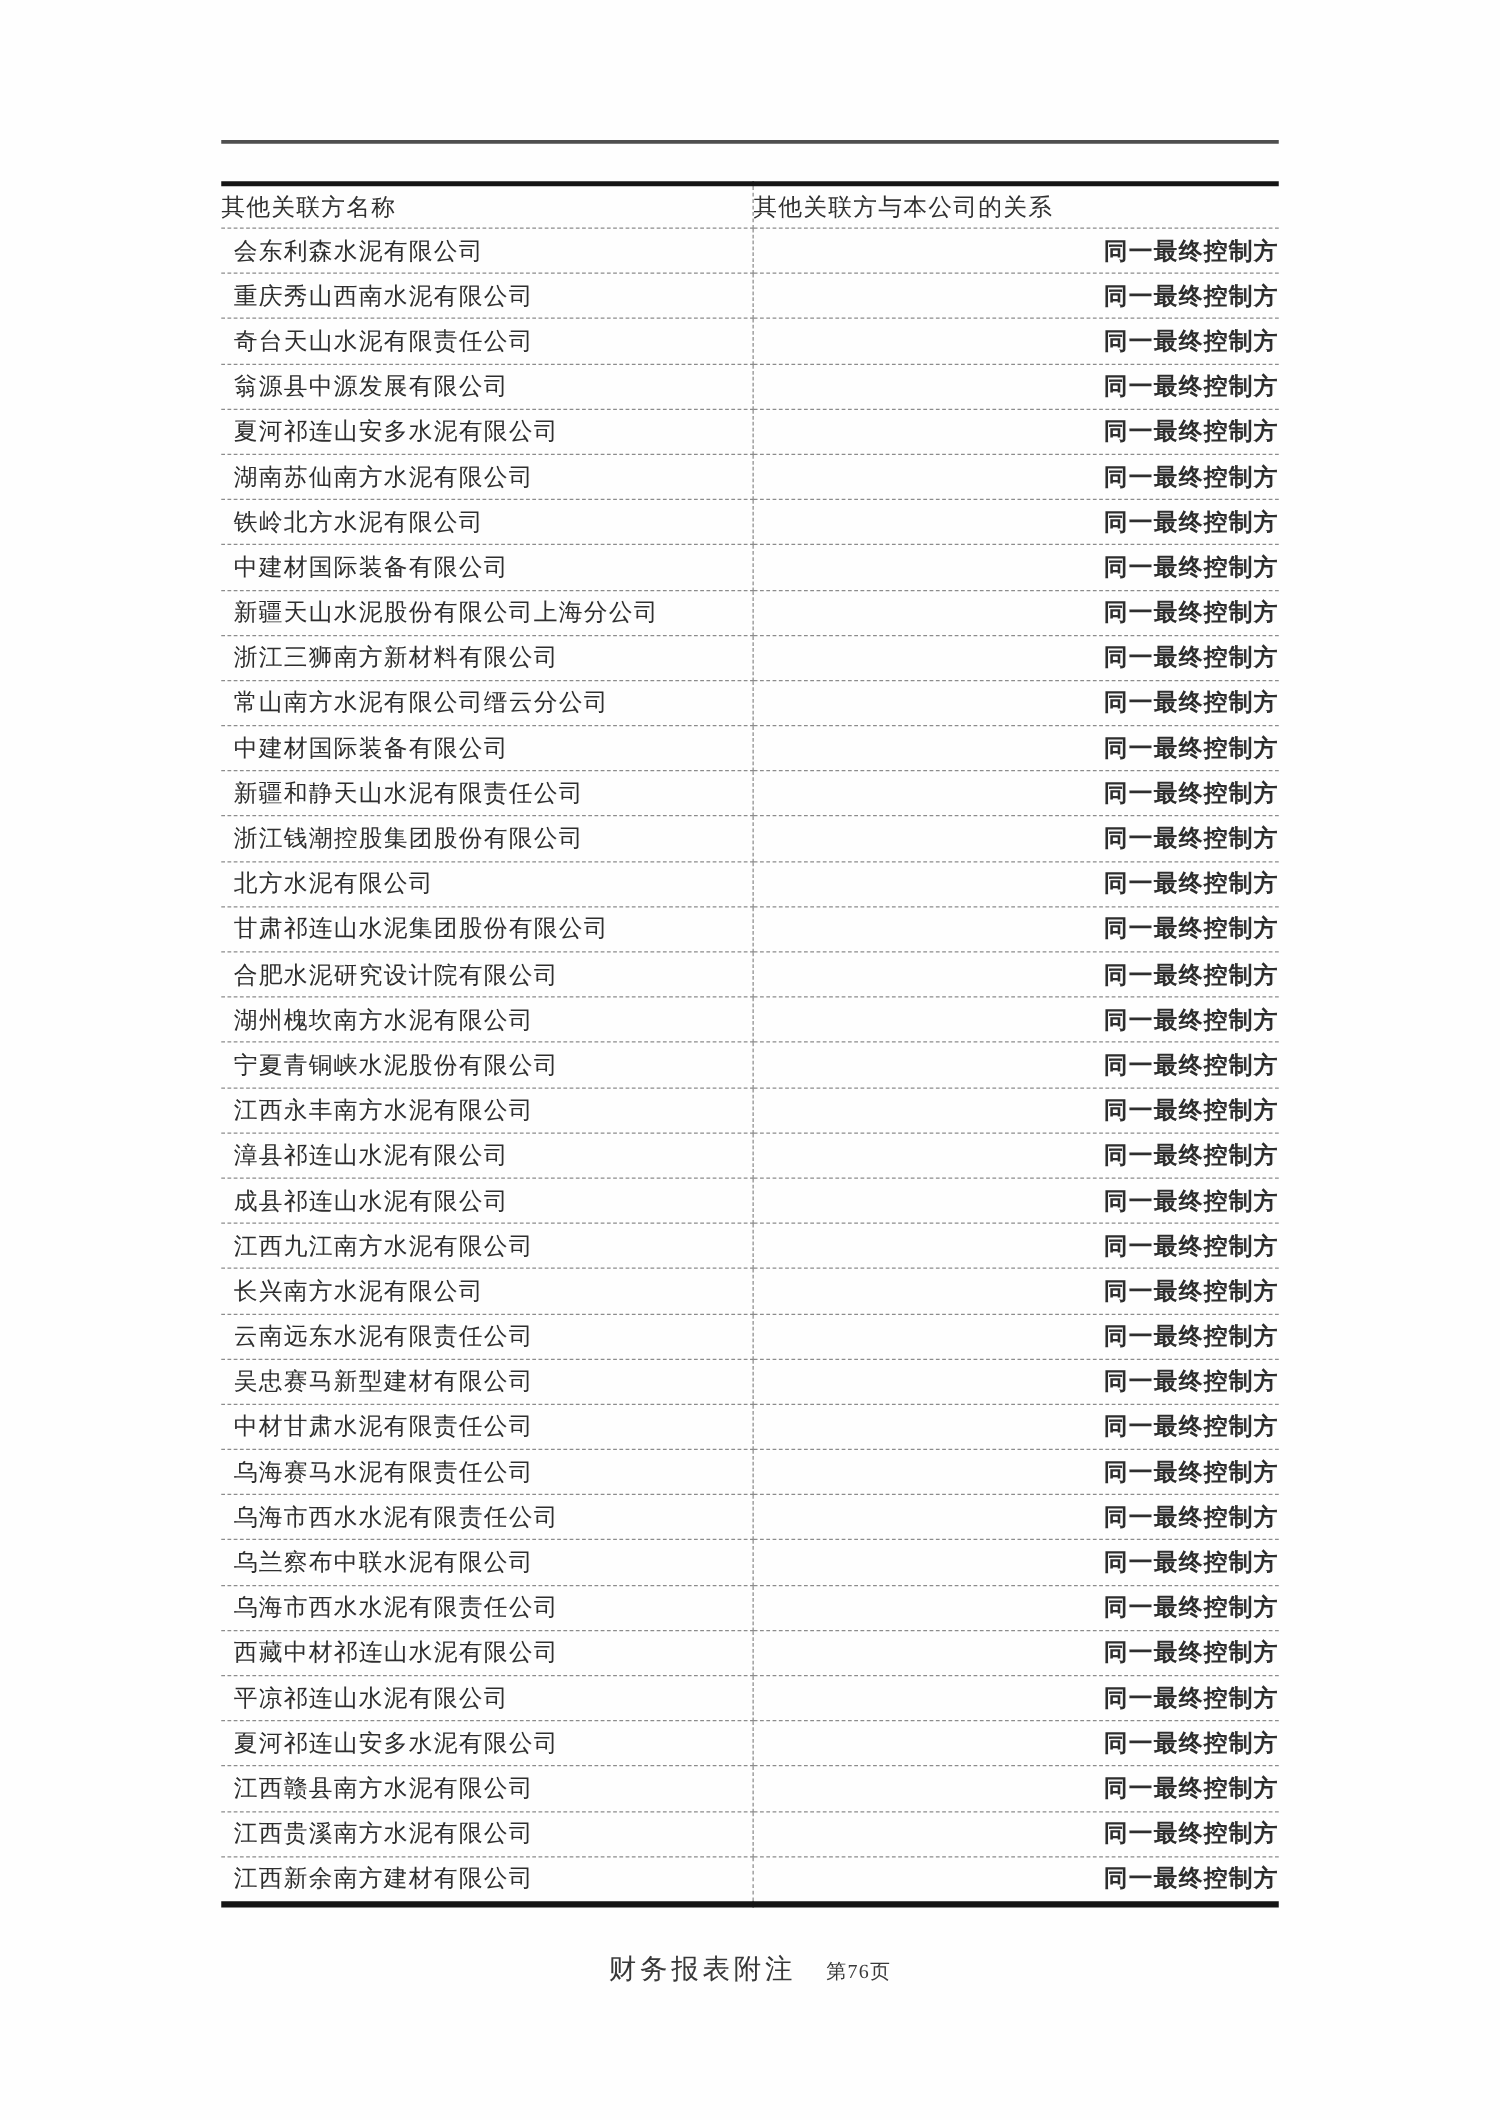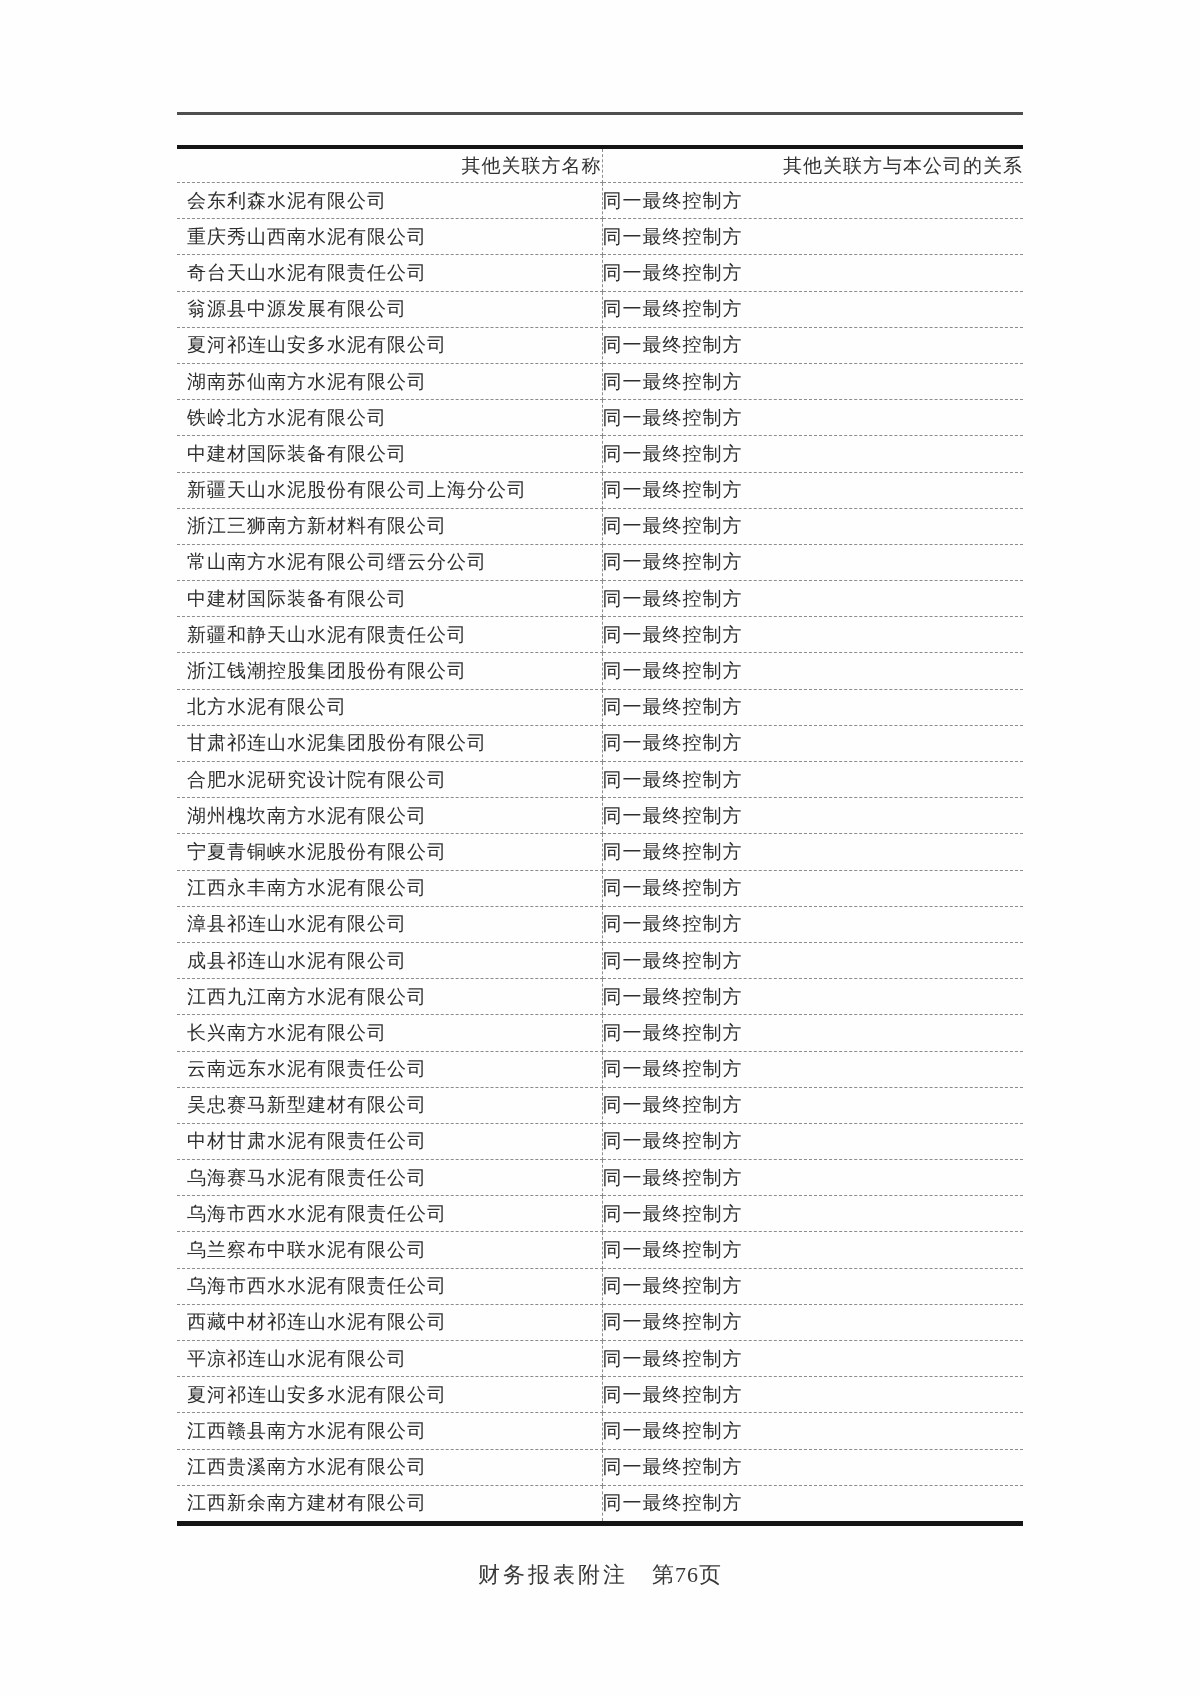--- a/index.html
+++ b/index.html
@@ -39,55 +39,56 @@
     font-weight: normal;
     font-size: 19px;
     letter-spacing: 1px;
     padding: 0;
     vertical-align: middle;
     white-space: nowrap;
     overflow: hidden;
   }
   .report-table thead th {
     height: 33px;
-    text-align: right;
+    text-align: left;
     border-bottom: 1px dashed #8c8c8c;
     color: #303030;
     margin-top: 40px;
   }
   .report-table th:first-child,
   .report-table td.name-cell {
     border-right: 1px dashed #8c8c8c;
   }
   .report-table tbody td {
     height: 35.2px;
     border-bottom: 1px dashed #8c8c8c;
   }
   .report-table td.name-cell {
     text-align: left;
     padding-left: 10px;
     font-family: Liberation Mono, monospace;
   }
   .report-table td.relation-cell {
-    text-align: left;
+    text-align: right;
+    font-weight: bold;
   }
   .footer {
     position: absolute;
     left: 0;
     top: 1560px;
     width: 1200px;
     text-align: center;
     color: #383838;
   }
   .footer-title {
     font-size: 22px;
     letter-spacing: 3px;
   }
   .footer-page {
-    font-size: 22px;
+    font-size: 16px;
     letter-spacing: 1px;
     margin-left: 24px;
   }
 </style>
 </head>
 <body>
 
 <div class="page">
 
   <div class="header-rule"></div>

